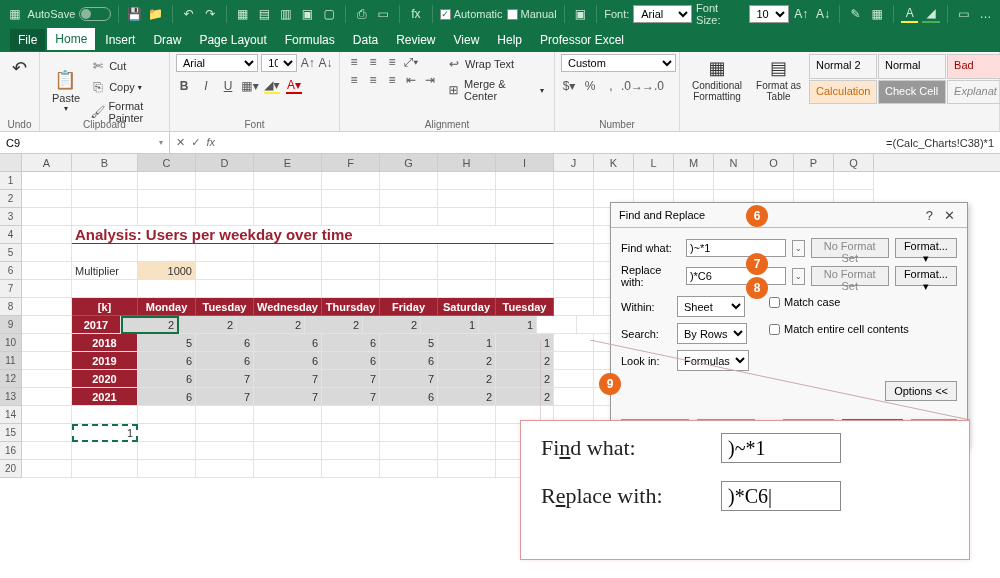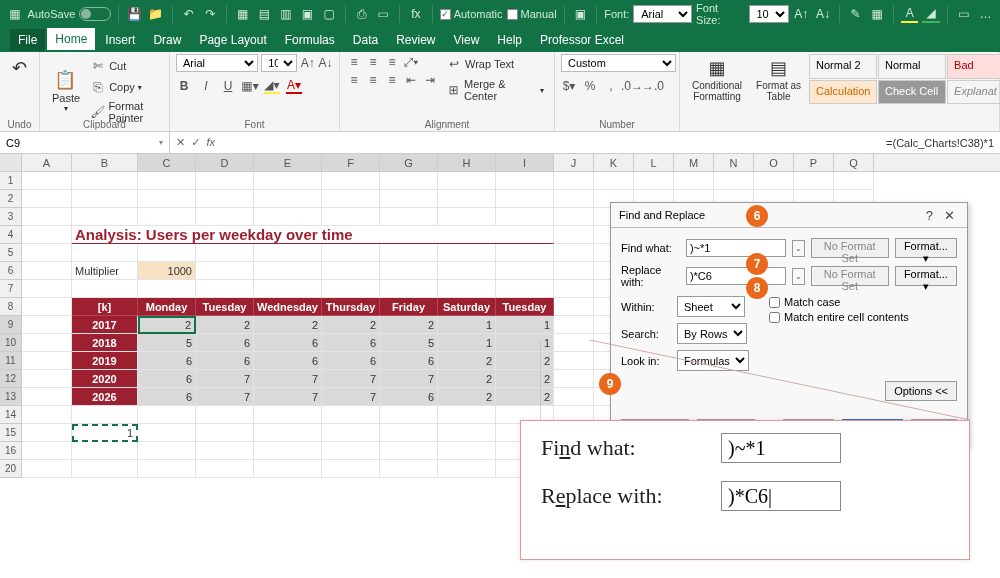--- a/index.html
+++ b/index.html
@@ -441,21 +441,21 @@
       <div class="cell" style="width: 40px;"></div>
       <div class="cell" style="width: 40px;"></div>
       <div class="cell" style="width: 40px;"></div>
       <div class="cell" style="width: 40px;"></div>
       <div class="cell" style="width: 40px;"></div>
       <div class="cell" style="width: 40px;"></div>
     </div>
     <div class="row">
       <div class="row-hdr sel">9</div>
       <div class="cell" style="width: 50px;"></div>
-      <div class="cell yr-cell" style="width: 66px; text-align: center;">2017</div>
+      <div class="cell yr-cell" style="width: 49px; text-align: center;">2017</div>
       <div class="cell data-cell cur-cell" style="width: 58px;">2</div>
       <div class="cell data-cell" style="width: 58px;">2</div>
       <div class="cell data-cell" style="width: 68px;">2</div>
       <div class="cell data-cell" style="width: 58px;">2</div>
       <div class="cell data-cell" style="width: 58px;">2</div>
       <div class="cell data-cell" style="width: 58px;">1</div>
       <div class="cell data-cell" style="width: 58px;">1</div>
       <div class="cell" style="width: 40px;"></div>
       <div class="cell" style="width: 40px;"></div>
       <div class="cell" style="width: 40px;"></div>
@@ -521,21 +521,21 @@
       <div class="cell" style="width: 40px;"></div>
       <div class="cell" style="width: 40px;"></div>
       <div class="cell" style="width: 40px;"></div>
       <div class="cell" style="width: 40px;"></div>
       <div class="cell" style="width: 40px;"></div>
       <div class="cell" style="width: 40px;"></div>
     </div>
     <div class="row">
       <div class="row-hdr sel">13</div>
       <div class="cell" style="width: 50px;"></div>
-      <div class="cell yr-cell" style="width: 66px;">2026</div>
+      <div class="cell yr-cell" style="width: 66px;">2021</div>
       <div class="cell data-cell" style="width: 58px;">6</div>
       <div class="cell data-cell" style="width: 58px;">7</div>
       <div class="cell data-cell" style="width: 68px;">7</div>
       <div class="cell data-cell" style="width: 58px;">7</div>
       <div class="cell data-cell" style="width: 58px;">6</div>
       <div class="cell data-cell" style="width: 58px;">2</div>
       <div class="cell data-cell" style="width: 58px;">2</div>
       <div class="cell" style="width: 40px;"></div>
       <div class="cell" style="width: 40px;"></div>
       <div class="cell" style="width: 40px;"></div>
@@ -659,21 +659,21 @@
         <div class="dlg-row">
             <span style="width:50px">Search:</span>
             <select class="dlg-sel"><option>By Rows</option></select>
           </div>
         <div class="dlg-row">
             <span style="width:50px">Look in:</span>
             <select class="dlg-sel"><option>Formulas</option></select>
           </div>
       </div>
       <div>
-        <div class="dlg-cb" style="margin-bottom:3px">
+        <div class="dlg-cb" style="margin-bottom:15px">
             <input type="checkbox" style="">
             <span>Match case</span>
           </div>
         <div class="dlg-cb">
             <input type="checkbox" style="">
             <span>Match entire cell contents</span>
           </div>
       </div>
     </div>
     <div style="text-align:right;margin-top:4px"><button class="dlg-btn">Options &lt;&lt;</button></div>

